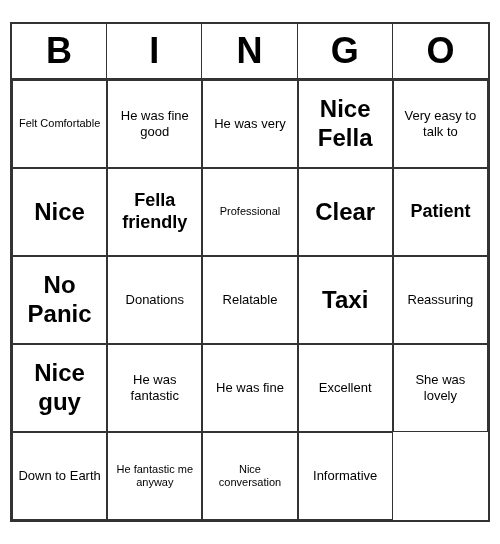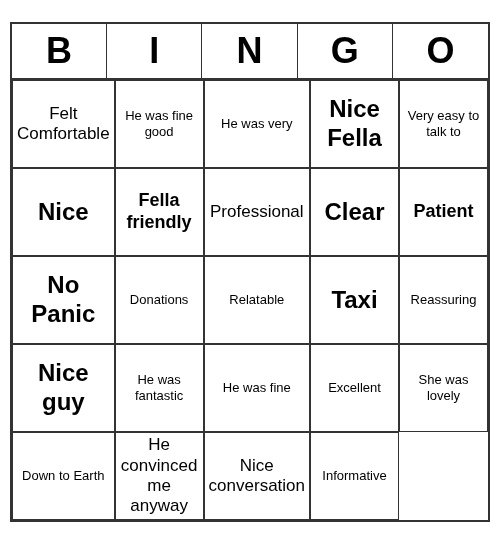--- a/index.html
+++ b/index.html
@@ -45,21 +45,21 @@
       line-height: 1.2;
     }
     .bingo-cell span {
       display: block;
       width: 100%;
       text-align: center;
     }
     .text-large { font-size: 24px; font-weight: bold; }
     .text-medium { font-size: 18px; font-weight: bold; }
     .text-small { font-size: 13px; }
-    .text-xsmall { font-size: 17px; }
+    .text-xsmall { font-size: 11px; }
   </style>
 </head>
 <body>
 
 <div class="bingo-card">
   <div class="bingo-header">
   <div class="bingo-header-cell">B</div>
       <div class="bingo-header-cell">I</div>
       <div class="bingo-header-cell">N</div>
       <div class="bingo-header-cell">G</div>
@@ -123,21 +123,21 @@
       <div class="bingo-cell">
         <span class="text-small">Excellent</span>
       </div>
       <div class="bingo-cell">
         <span class="text-small">She was lovely</span>
       </div>
       <div class="bingo-cell">
         <span class="text-small">Down to Earth</span>
       </div>
       <div class="bingo-cell">
-        <span class="text-xsmall">He convinced me anyway</span>
+        <span class="text-xsmall">He fantastic me anyway</span>
       </div>
       <div class="bingo-cell">
         <span class="text-xsmall">Nice conversation</span>
       </div>
       <div class="bingo-cell">
         <span class="text-small">Informative</span>
       </div>
     </div>
 </div>
 

